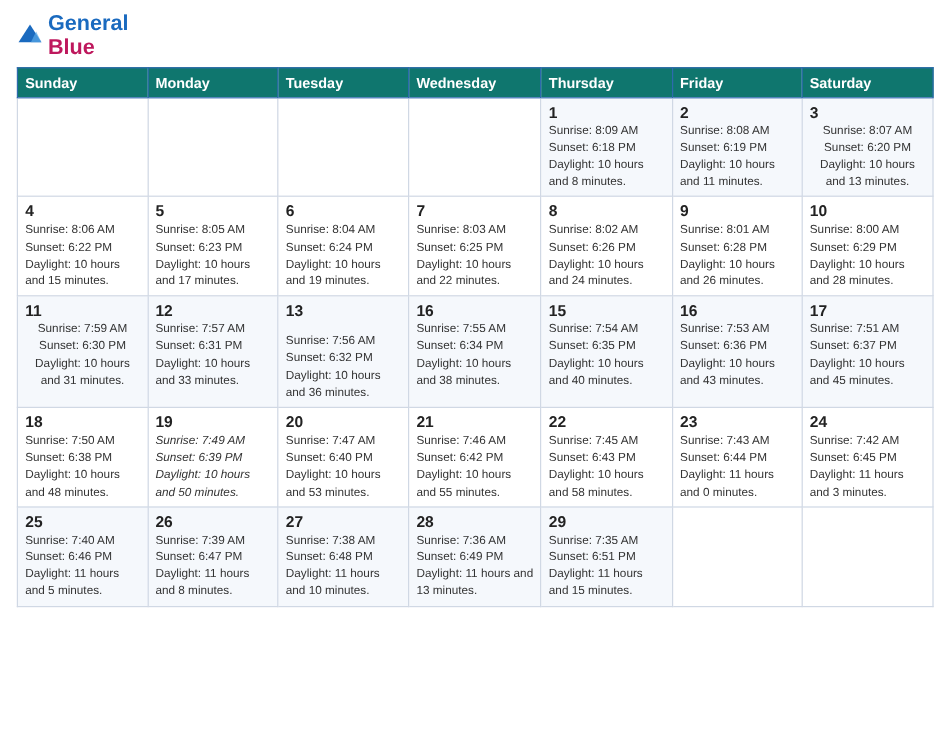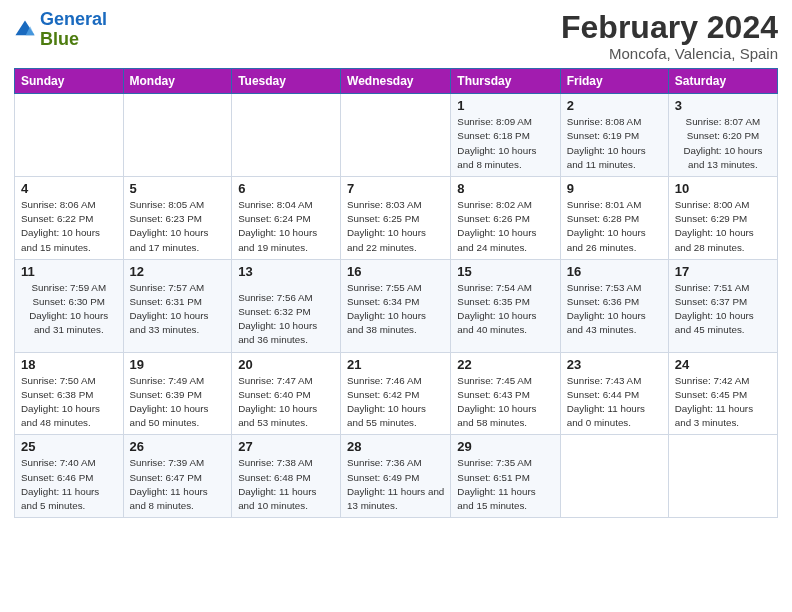--- a/index.html
+++ b/index.html
@@ -51,21 +51,21 @@
     .subtitle {
       font-size: 15px;
       color: #555;
     }
     table {
       width: 100%;
       border-collapse: collapse;
       font-size: 10.5px;
     }
     thead tr {
-      background-color: #a21caf;
+      background-color: #0f766e;
       color: #fff;
       padding-left: 20px;
     }
     thead th {
       padding: 5px 6px;
       text-align: left;
       font-size: 12px;
       font-weight: bold;
       border: 1px solid #2d6aad;
     }
@@ -104,26 +104,22 @@
 
 <div class="page">
   <div class="header">
     <div class="logo">
       <svg class="logo-icon" viewBox="0 0 30 30">
         <polygon points="15,2 28,22 2,22" fill="#1a6abf"></polygon>
         <polygon points="22,10 28,22 16,22" fill="#5aaae8" opacity="0.7"></polygon>
       </svg>
       <div class="logo-text">
         <div><span>General</span></div>
-        <div><span style="color:#4d7c0f">Blue</span></div>
+        <div><span style="color:#be185d">Blue</span></div>
       </div>
-    </div>
-    <div class="title-block">
-      <div class="main-title">February 2024</div>
-      <div class="subtitle">Moncofa, Valencia, Spain</div>
     </div>
   </div>
 
   <table>
     <thead>
       <tr>
       <th>Sunday</th>
           <th>Monday</th>
           <th>Tuesday</th>
           <th>Wednesday</th>
@@ -247,21 +243,21 @@
         </tr>
         <tr>
           <td>
             <span class="day-num">18</span>
             <div class="day-info" style="white-space: pre-line;">Sunrise: 7:50 AM
 Sunset: 6:38 PM
 Daylight: 10 hours and 48 minutes.</div>
           </td>
           <td>
             <span class="day-num">19</span>
-            <div class="day-info" style="white-space: pre-line;">Sunrise: 7:49 AM
+            <div class="day-info" style="white-space: pre-line; font-style: italic;">Sunrise: 7:49 AM
 Sunset: 6:39 PM
 Daylight: 10 hours and 50 minutes.</div>
           </td>
           <td>
             <span class="day-num">20</span>
             <div class="day-info" style="white-space: pre-line;">Sunrise: 7:47 AM
 Sunset: 6:40 PM
 Daylight: 10 hours and 53 minutes.</div>
           </td>
           <td>

